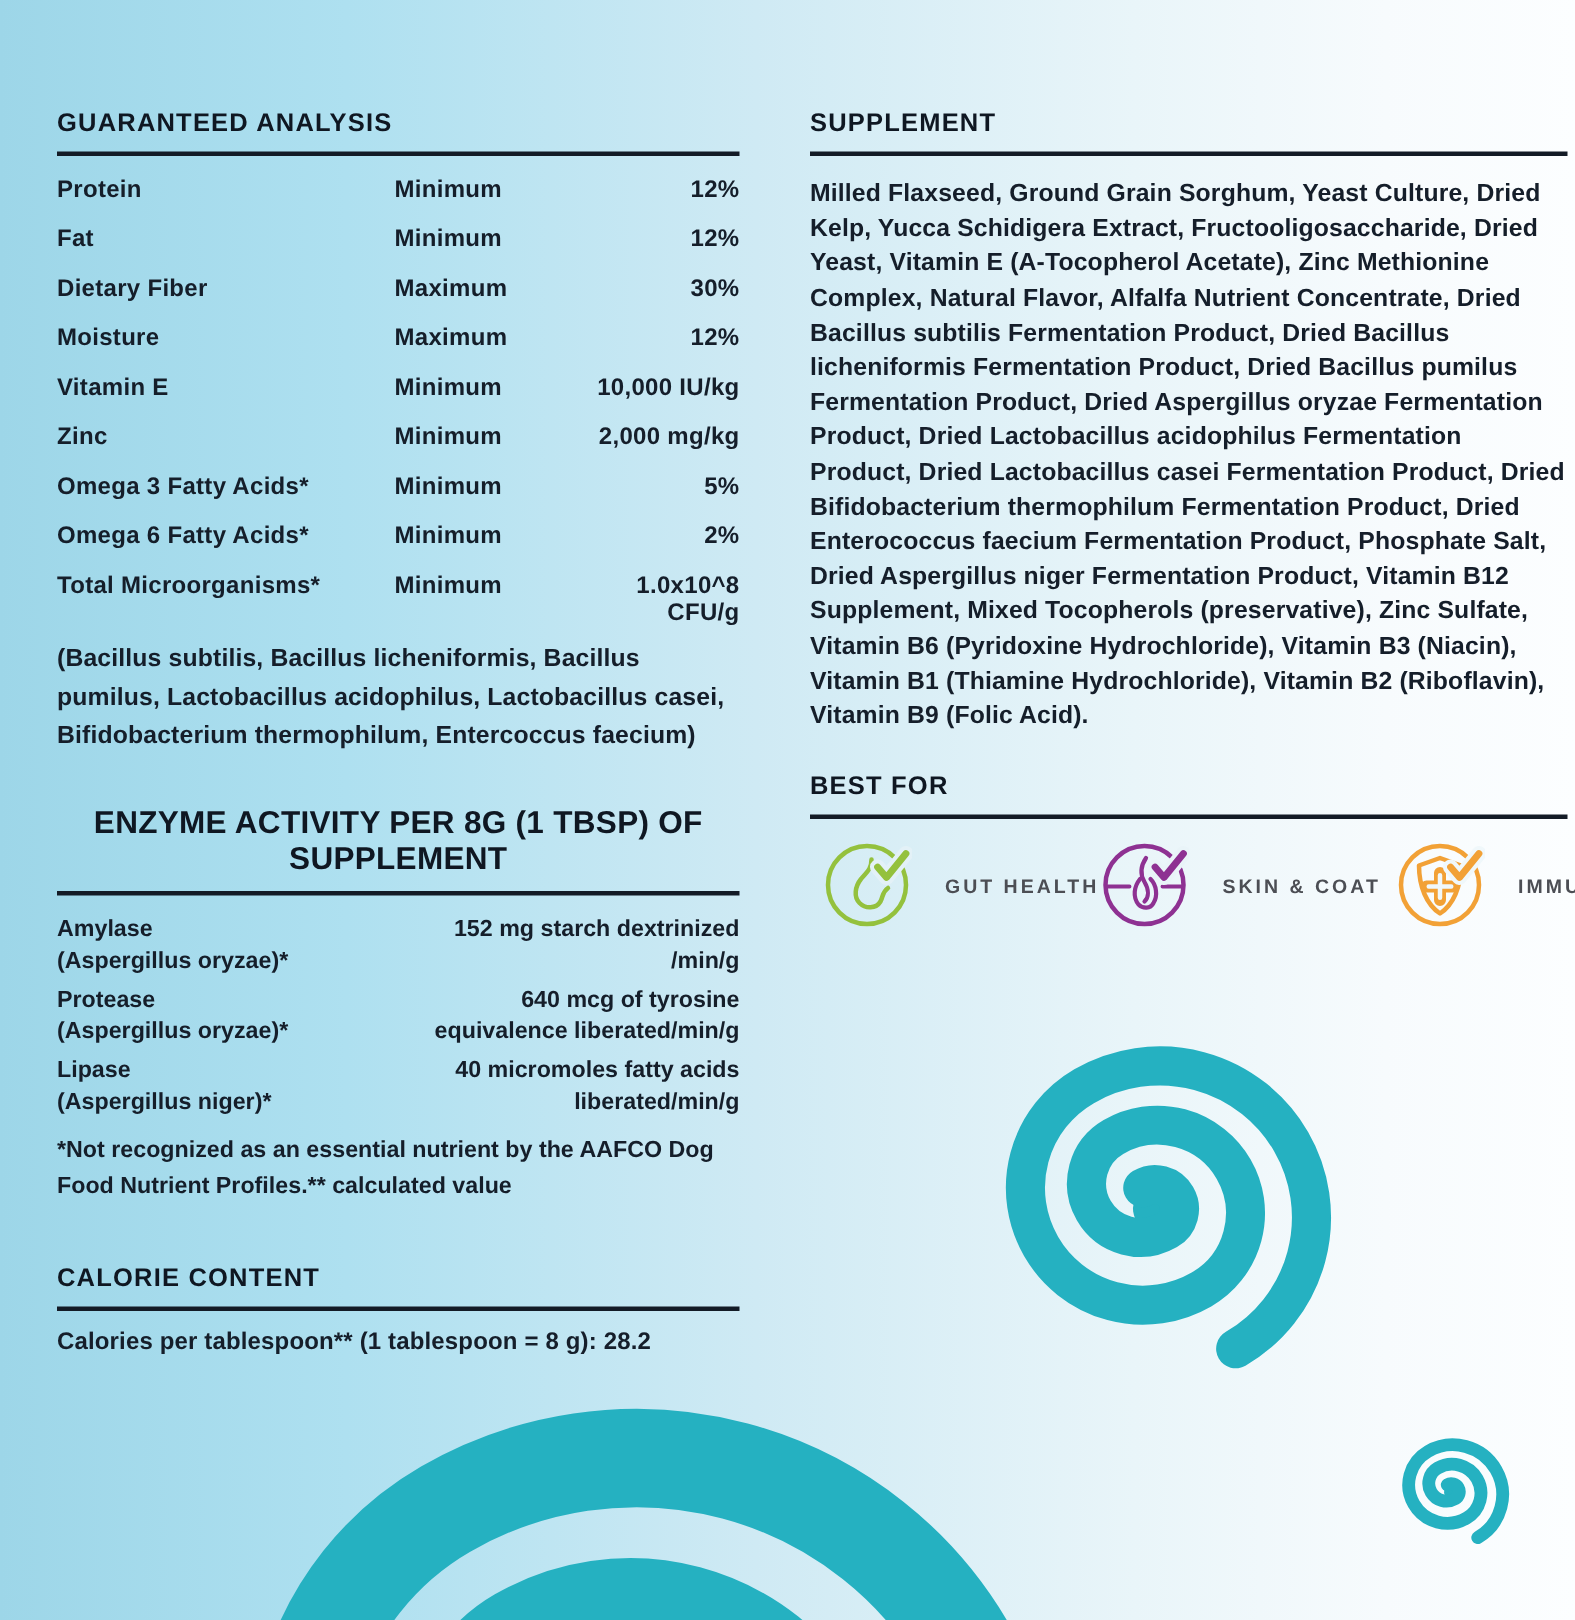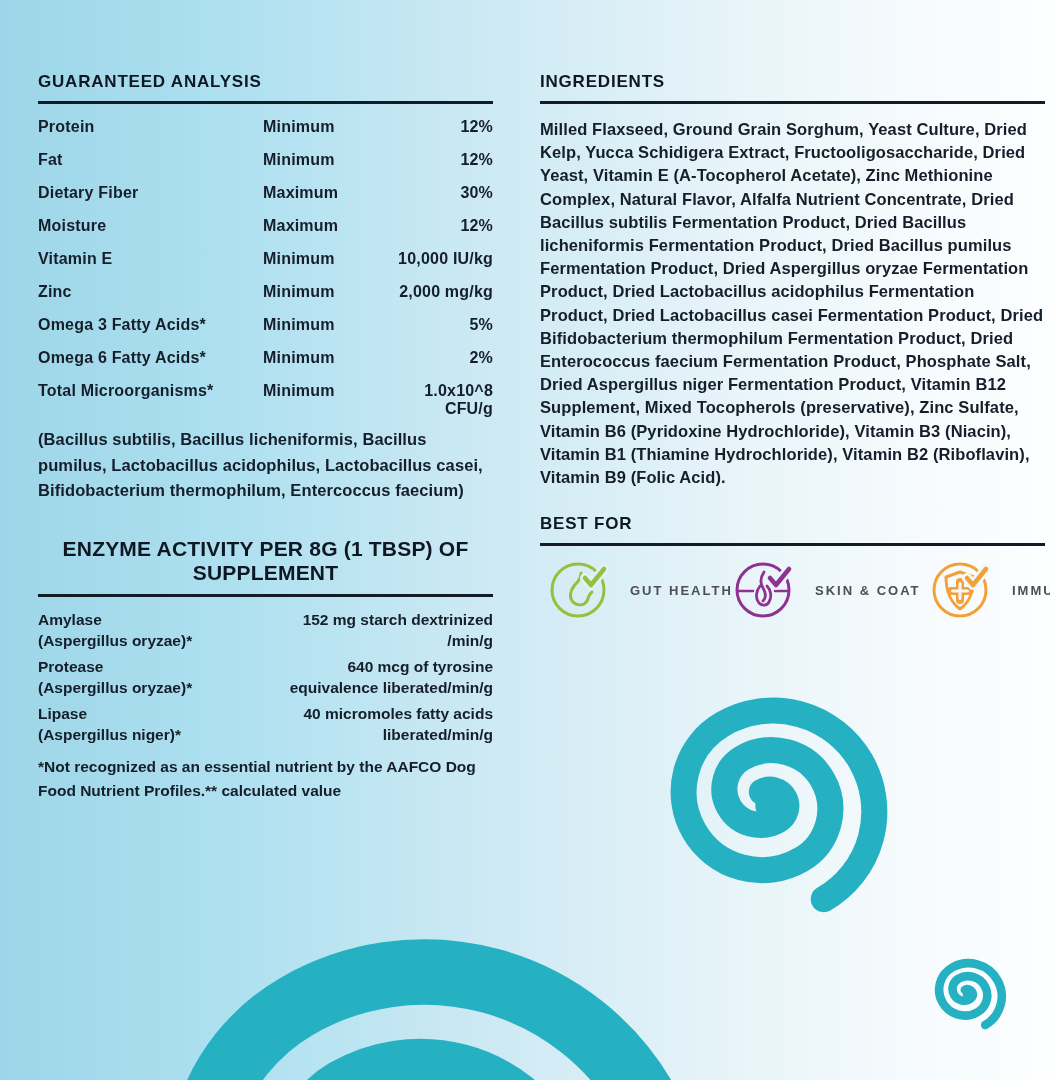--- a/index.html
+++ b/index.html
@@ -152,25 +152,29 @@
             <span>Lipase</span><br>
             <span>(Aspergillus niger)*</span>
           </span>
           <span class="enz-val">40 micromoles fatty acids
 liberated/min/g</span>
         </div>
       </div>
       <div class="footnote">*Not recognized as an essential nutrient by the AAFCO Dog Food Nutrient Profiles.** calculated value</div>
     </div>
 
+    <div class="calorie-section">
+      <div class="section-title">CALORIE CONTENT</div>
+      <div class="cal-line">Calories per tablespoon** (1 tablespoon = 8 g): 28.2</div>
+    </div>
   </div>
 
   <div class="col col-right">
 
-    <div class="section-title">INGREDIENTS</div>
+    <div class="section-title">SUPPLEMENT</div>
     <div class="ingredients-text">Milled Flaxseed, Ground Grain Sorghum, Yeast Culture, Dried Kelp, Yucca Schidigera Extract, Fructooligosaccharide, Dried Yeast, Vitamin E (A-Tocopherol Acetate), Zinc Methionine Complex, Natural Flavor, Alfalfa Nutrient Concentrate, Dried Bacillus subtilis Fermentation Product, Dried Bacillus licheniformis Fermentation Product, Dried Bacillus pumilus Fermentation Product, Dried Aspergillus oryzae Fermentation Product, Dried Lactobacillus acidophilus Fermentation Product, Dried Lactobacillus casei Fermentation Product, Dried Bifidobacterium thermophilum Fermentation Product, Dried Enterococcus faecium Fermentation Product, Phosphate Salt, Dried Aspergillus niger Fermentation Product, Vitamin B12 Supplement, Mixed Tocopherols (preservative), Zinc Sulfate, Vitamin B6 (Pyridoxine Hydrochloride), Vitamin B3 (Niacin), Vitamin B1 (Thiamine Hydrochloride), Vitamin B2 (Riboflavin), Vitamin B9 (Folic Acid).</div>
 
     <div class="bestfor-section">
       <div class="section-title">BEST FOR</div>
       <div class="badge-row">
 
         <div class="badge b-gut">
           <svg width="60" height="60" viewBox="0 0 60 60">
             <circle cx="30" cy="30" r="26" fill="none" stroke="#94c13d" stroke-width="3"></circle>
             <path d="M 33 13 C 33 20 29 22 26 26 C 22 31 21 38 25 42 C 29 46 36 46 39 41 C 41 37 40 35 44 32" fill="none" stroke="#94c13d" stroke-width="3" stroke-linecap="round"></path>

